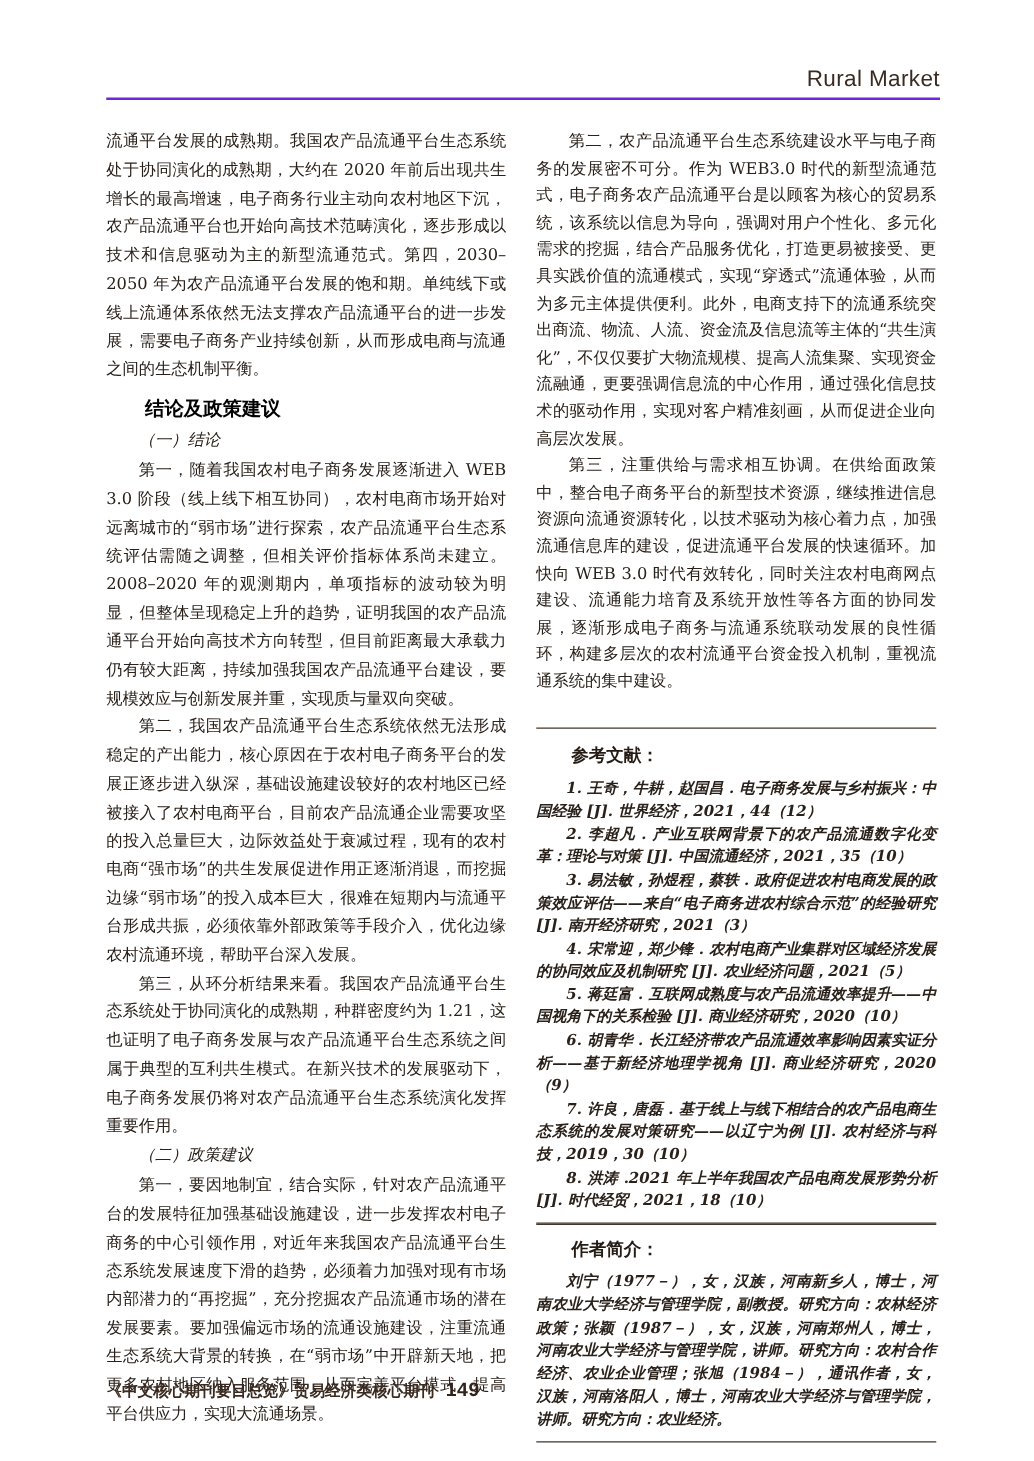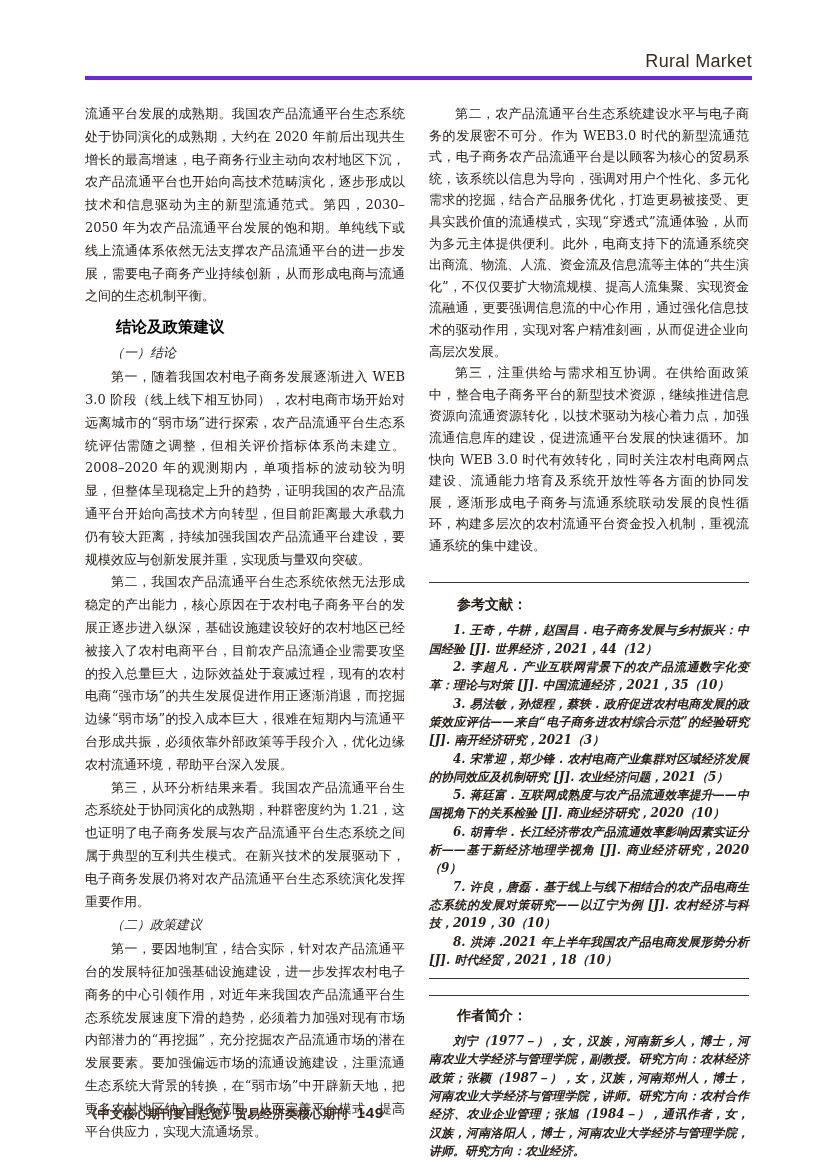--- a/index.html
+++ b/index.html
@@ -15,21 +15,21 @@
     color: #2a211a;
   }
 
   
   .header {
     position: absolute;
     left: 85px;
     top: 0;
     width: 667px;
     height: 80px;
-    border-bottom: 4px solid #6d28d9;
+    border-bottom: 2px solid #6d28d9;
   }
   .header .journal {
     position: absolute;
     right: 0;
     bottom: 4px;
     font-family: "Liberation Sans", sans-serif;
     font-size: 18px;
     letter-spacing: 0.3px;
     color: #3a2b21;
   }
@@ -72,21 +72,20 @@
   }
 
   
   .ref-box {
     margin-top: 26px;
     border-top: 1.5px solid #453429;
     border-bottom: 1.5px solid #453429;
     padding: 13px 0 9px 0;
   }
   .author-box {
-    margin-top: 16px;
     border-top: 1.5px solid #453429;
     border-bottom: 1.5px solid #453429;
     padding: 11px 0 9px 0;
   }
   .box-heading {
     margin: 0 0 7px 0;
     padding-left: 2em;
     font-family: "Liberation Sans", sans-serif;
     font-weight: bold;
     font-size: 14px;

